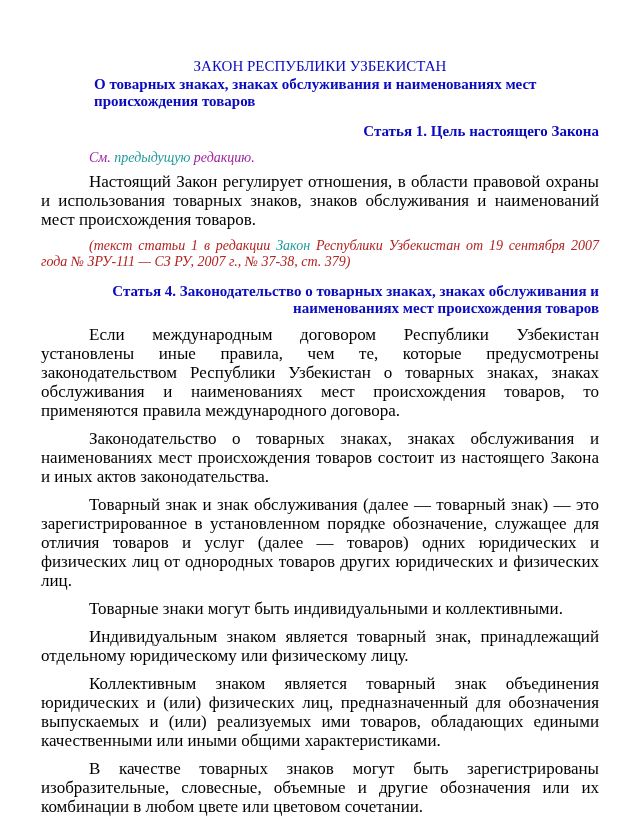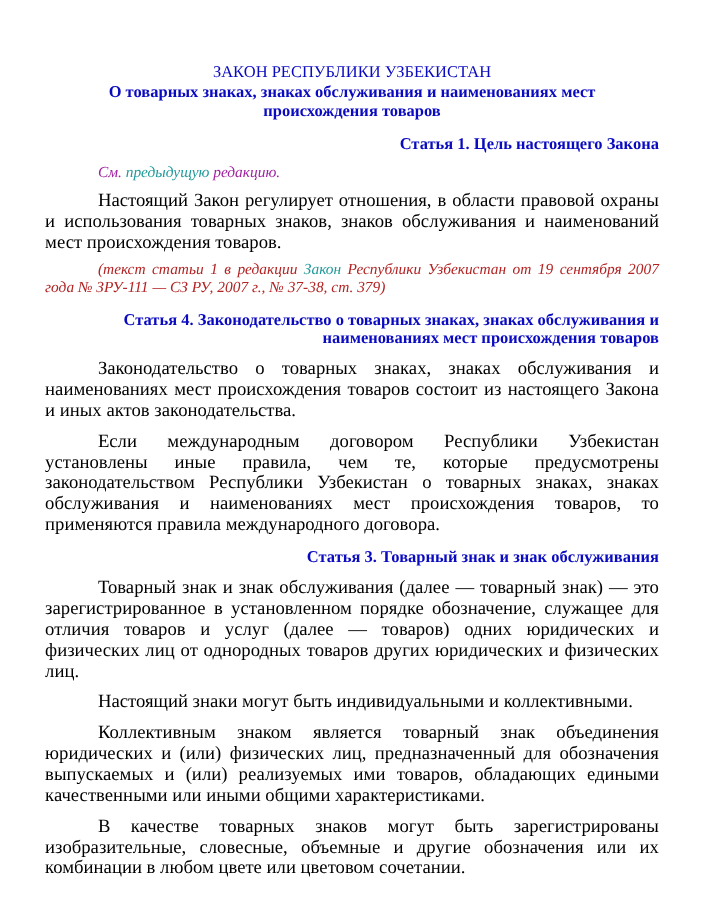--- a/index.html
+++ b/index.html
@@ -26,21 +26,21 @@
   }
   .title {
     text-align: center;
     color: var(--heading-color);
     font-size: 15px;
     font-weight: normal;
     line-height: 18px;
     margin-bottom: 1px;
   }
   .subtitle {
-    text-align: center;
+    text-align: left;
     color: var(--heading-color);
     font-size: 15px;
     font-weight: bold;
     line-height: 17px;
     max-width: 452px;
     margin: 0 auto 6px auto;
   }
   .docbody p {
     font-size: 17px;
     line-height: 19px;
@@ -85,21 +85,21 @@
 
 <div class="doc">
   <div class="title">ЗАКОН РЕСПУБЛИКИ УЗБЕКИСТАН</div>
   <div class="subtitle">О товарных знаках, знаках обслуживания и наименованиях мест происхождения товаров</div>
   <div class="docbody">
       <p class="article-heading">Статья 1. Цель настоящего Закона</p>
       <p class="edit-note"><span class="comment">См. </span><span class="link">предыдущую</span><span class="comment"> редакцию.</span></p>
       <p class="paragraph">Настоящий Закон регулирует отношения, в области правовой охраны и использования товарных знаков, знаков обслуживания и наименований мест происхождения товаров.</p>
       <p class="amendment-note"><span class="amendment">(текст статьи 1 в редакции </span><span class="link">Закон</span><span class="amendment"> Республики Узбекистан от 19 сентября 2007 года № ЗРУ-111 — СЗ РУ, 2007 г., № 37-38, ст. 379)</span></p>
       <p class="article-heading">Статья 4. Законодательство о товарных знаках, знаках обслуживания и наименованиях мест происхождения товаров</p>
+      <p class="paragraph">Если международным договором Республики Узбекистан установлены иные правила, чем те, которые предусмотрены законодательством Республики Узбекистан о товарных знаках, знаках обслуживания и наименованиях мест происхождения товаров, то применяются правила международного договора.</p>
       <p class="paragraph">Законодательство о товарных знаках, знаках обслуживания и наименованиях мест происхождения товаров состоит из настоящего Закона и иных актов законодательства.</p>
-      <p class="paragraph">Если международным договором Республики Узбекистан установлены иные правила, чем те, которые предусмотрены законодательством Республики Узбекистан о товарных знаках, знаках обслуживания и наименованиях мест происхождения товаров, то применяются правила международного договора.</p>
-      <p class="article-heading">Статья 3. Товарный знак и знак обслуживания</p>
       <p class="paragraph">Товарный знак и знак обслуживания (далее — товарный знак) — это зарегистрированное в установленном порядке обозначение, служащее для отличия товаров и услуг (далее — товаров) одних юридических и физических лиц от однородных товаров других юридических и физических лиц.</p>
-      <p class="paragraph">Настоящий знаки могут быть индивидуальными и коллективными.</p>
+      <p class="paragraph">Товарные знаки могут быть индивидуальными и коллективными.</p>
+      <p class="paragraph">Индивидуальным знаком является товарный знак, принадлежащий отдельному юридическому или физическому лицу.</p>
       <p class="paragraph">Коллективным знаком является товарный знак объединения юридических и (или) физических лиц, предназначенный для обозначения выпускаемых и (или) реализуемых ими товаров, обладающих едиными качественными или иными общими характеристиками.</p>
       <p class="paragraph">В качестве товарных знаков могут быть зарегистрированы изобразительные, словесные, объемные и другие обозначения или их комбинации в любом цвете или цветовом сочетании.</p>
     </div>
 </div>
 
 </body></html>

